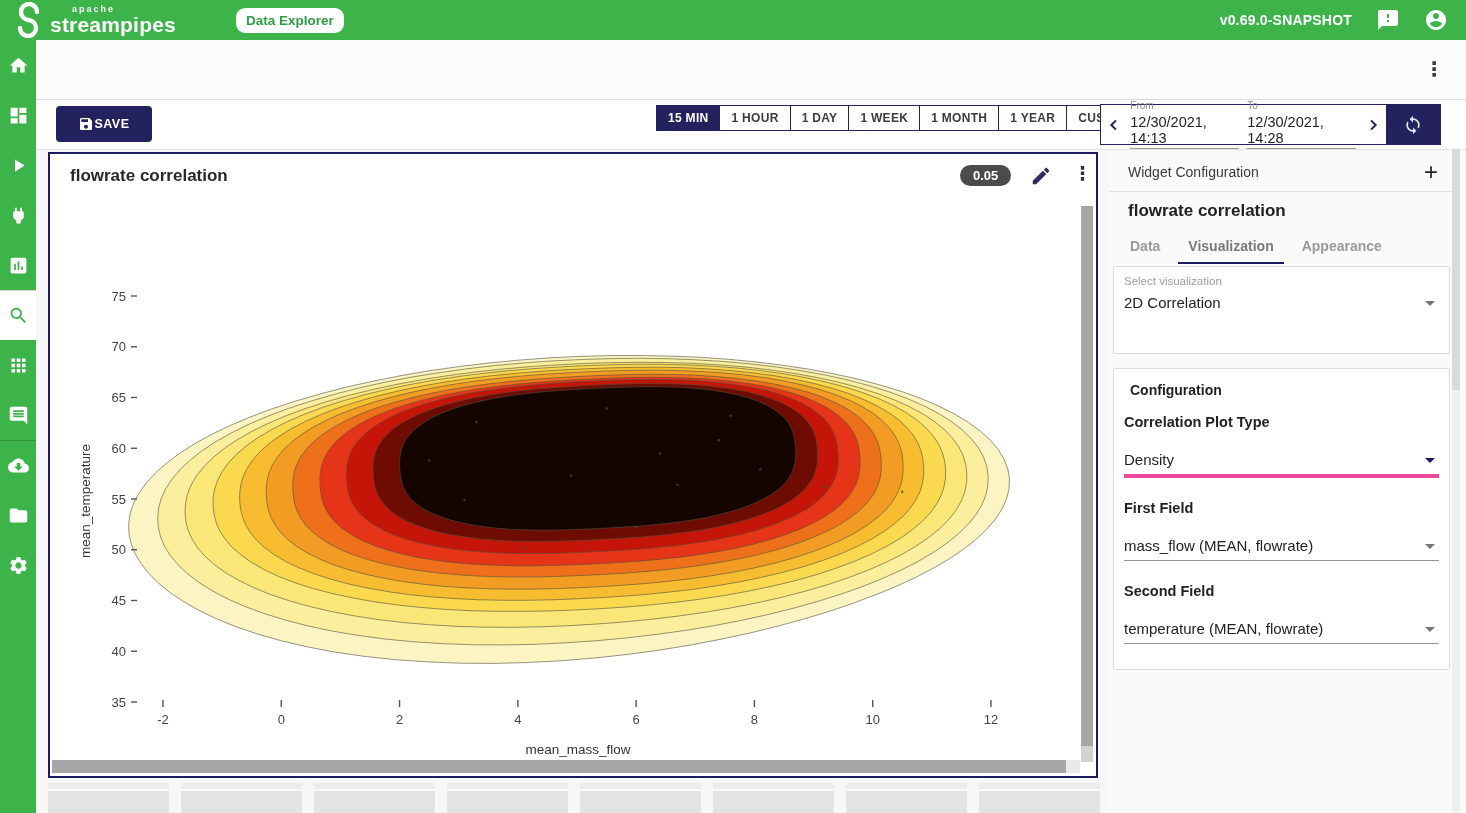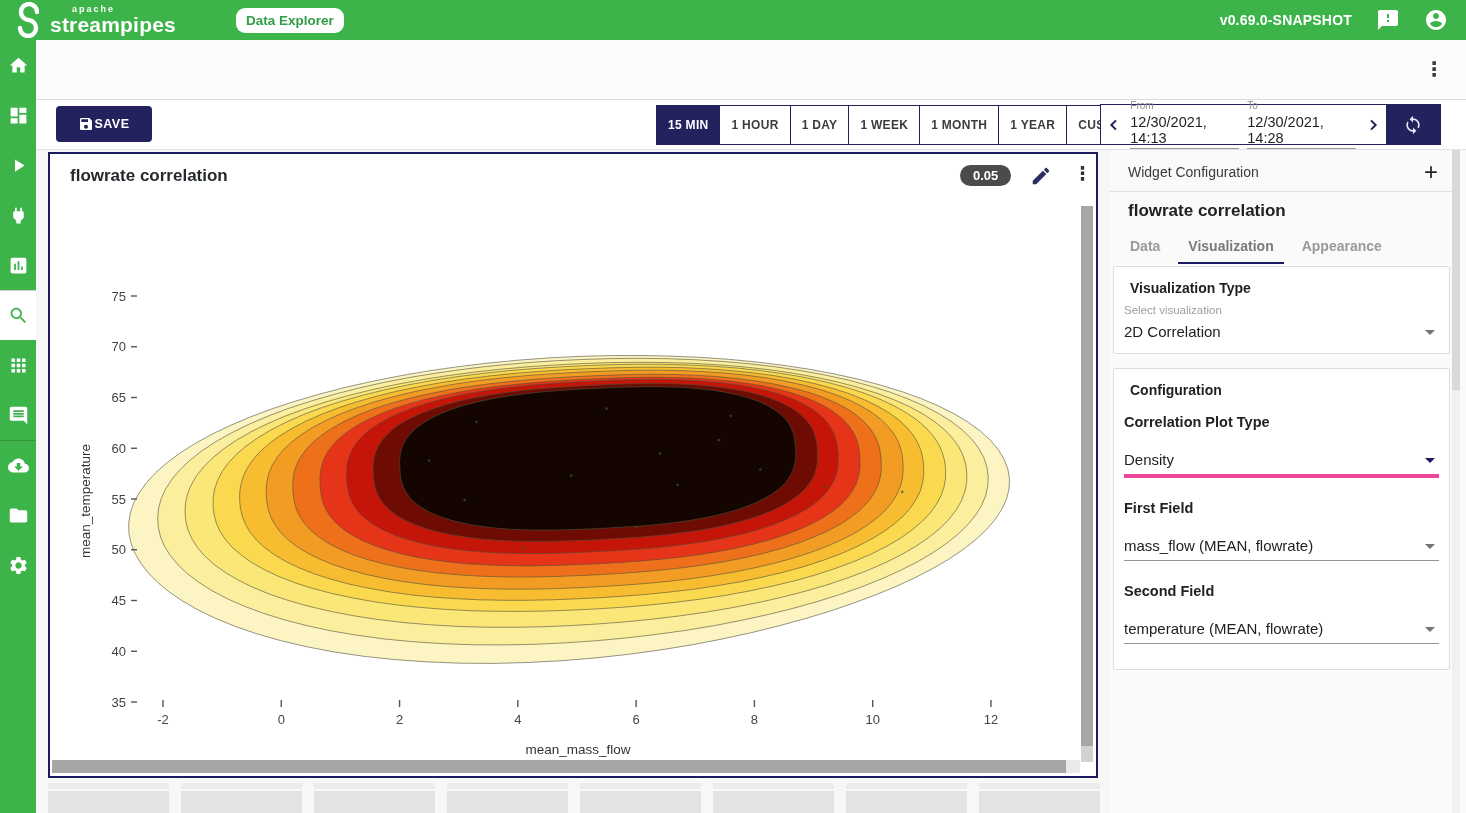--- a/index.html
+++ b/index.html
@@ -33,21 +33,21 @@
   .dash-tab{width:160px;height:52px;display:flex;align-items:center;justify-content:center;position:relative;cursor:pointer;}
   .dash-tab span{font-size:14px;font-weight:500;color:#6f6f6f;letter-spacing:.3px;}
   .dash-tab.active:after{content:"";position:absolute;left:0;bottom:0;width:100%;height:3px;background:#1b1b5e;}
   #tabstrip-kebab{position:absolute;right:22px;top:16px;font-size:20px;font-weight:700;color:#3a3a3a;cursor:pointer;line-height:26px;}
 
   
   #toolbar{position:absolute;left:36px;top:100px;width:1430px;height:50px;background:#fff;border-bottom:1px solid #e2e2e2;}
   #save-btn{position:absolute;left:20px;top:6px;height:36px;width:96px;background:#23225f;color:#fff;border:none;border-radius:4px;font-size:12.5px;font-weight:700;letter-spacing:.5px;display:flex;align-items:center;justify-content:center;cursor:pointer;}
   #save-btn svg{width:16px;height:16px;fill:#fff;}
   #range-group{position:absolute;left:620px;top:5px;height:38px;display:flex;}
-  .range-btn{height:40px;padding:0 11px;background:#fff;border:1px solid #23225f;border-right:none;font-size:12px;font-weight:700;color:#3c3c3c;letter-spacing:.3px;display:flex;align-items:center;cursor:pointer;}
+  .range-btn{height:26px;padding:0 11px;background:#fff;border:1px solid #23225f;border-right:none;font-size:12px;font-weight:700;color:#3c3c3c;letter-spacing:.3px;display:flex;align-items:center;cursor:pointer;}
   .range-btn:last-child{border-right:1px solid #23225f;}
   .range-btn.active{background:#23225f;color:#fff;}
   #datenav{position:absolute;left:1064px;top:4px;width:341px;height:41px;border:1px solid #23225f;display:flex;align-items:center;background:#fff;}
   .chev-btn{width:26px;height:100%;display:flex;align-items:center;justify-content:center;cursor:pointer;}
   .chev-btn svg{width:16px;height:16px;stroke:#23225f;stroke-width:3;fill:none;}
   .date-field{width:112px;margin:0 4px;cursor:text;}
   .date-field .lbl{font-size:10px;color:#8a8a8a;display:block;margin-bottom:3px;}
   .date-field .val{font-size:14.5px;color:#1f1f1f;border-bottom:1px solid #9a9a9a;padding-bottom:2px;}
   #refresh-btn{margin-left:auto;width:57px;height:41px;margin-right:-1px;background:#23225f;display:flex;align-items:center;justify-content:center;cursor:pointer;}
   #refresh-btn svg{width:20px;height:20px;fill:#e8e8f4;}
@@ -327,21 +327,20 @@
       <span id="config-add">+</span>
     </div>
     <div id="config-widget-title">flowrate correlation</div>
     <div id="config-tabs">
         <div class="cfg-tab">Data</div>
         <div class="cfg-tab active">Visualization</div>
         <div class="cfg-tab">Appearance</div>
       </div>
 
     <div class="cfg-card" id="card-vis">
-      <div class="cfg-h">Visualization Type</div>
       <div class="cfg-sub">Select visualization</div>
       <div class="cfg-select">
         <span>2D Correlation</span>
         <span class="caret"></span>
       </div>
     </div>
 
     <div class="cfg-card" id="card-cfg">
       <div class="cfg-h">Configuration</div>
       <div class="cfg-label" id="cfg-plot-type-label">Correlation Plot Type</div>

